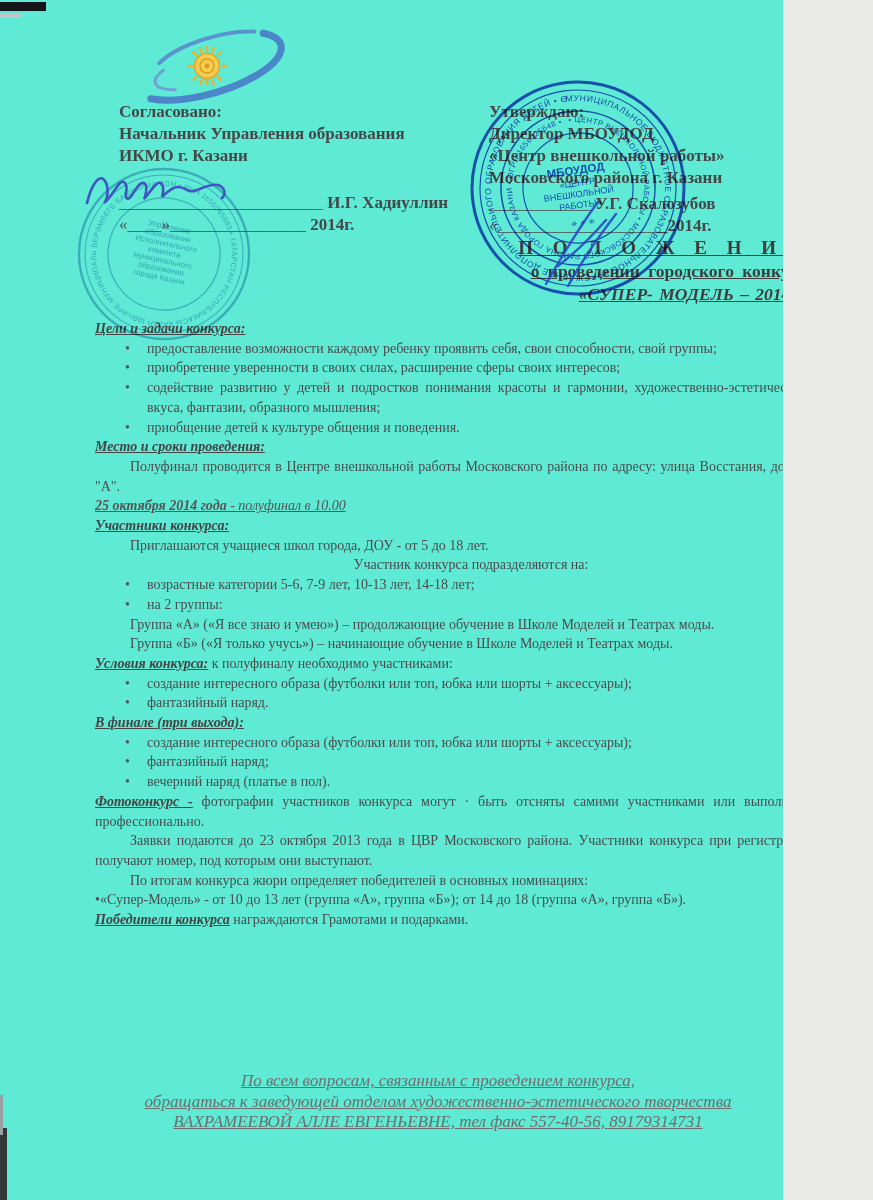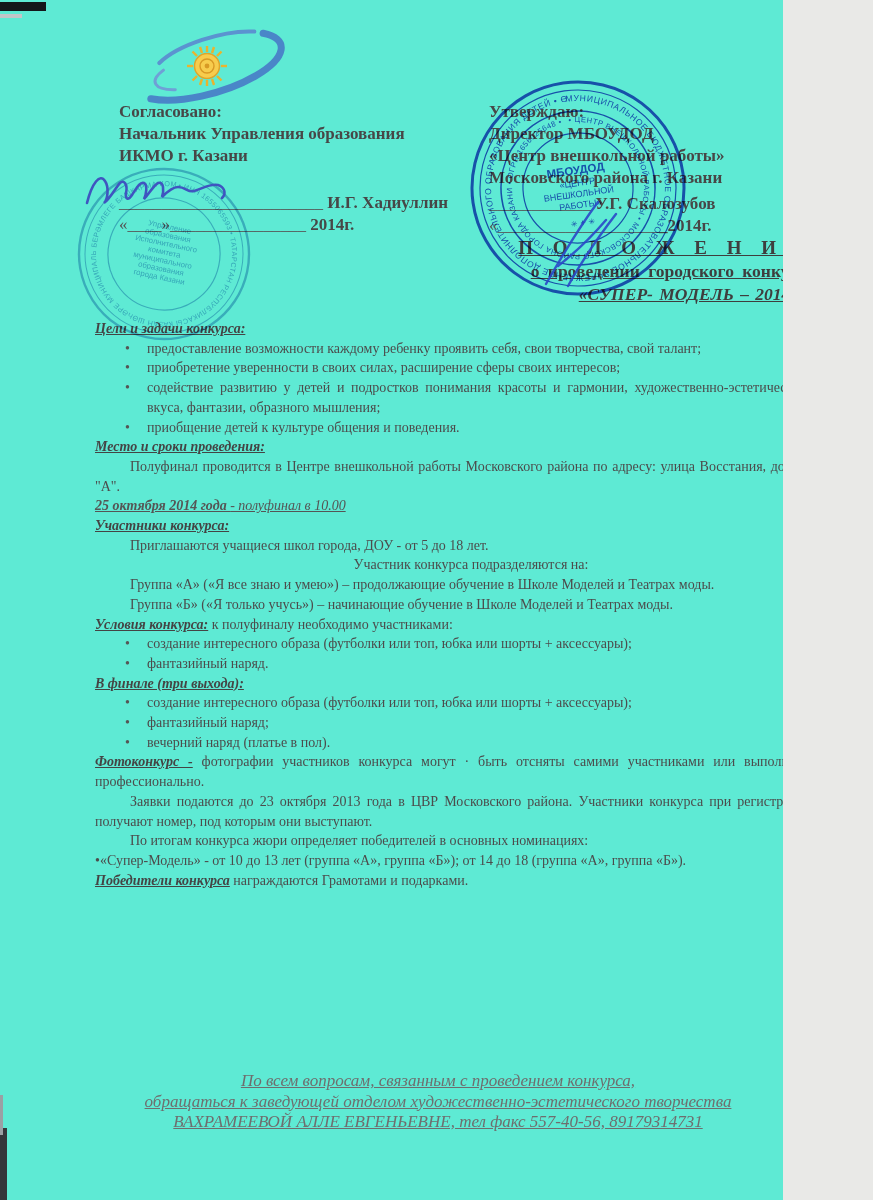--- a/index.html
+++ b/index.html
@@ -167,33 +167,37 @@
   <div class="title">
     <div class="t1">П О Л О Ж Е Н И Е</div>
     <div class="t2">о проведении городского  конкурса</div>
     <div class="t3">«СУПЕР- МОДЕЛЬ – 2014 г.»</div>
   </div>
 
   <div class="bodytext">
 
     <p><span class="h">Цели и задачи конкурса:</span></p>
     <ul class="bl">
-      <li>предоставление возможности каждому ребенку проявить себя, свои творчества, свой талант;</li>
+      <li>предоставление возможности каждому ребенку проявить себя, свои способности, свой группы;</li>
       <li>приобретение уверенности в своих силах, расширение сферы своих интересов;</li>
       <li>содействие развитию у детей и подростков понимания красоты и гармонии, художественно-эстетического вкуса, фантазии, образного мышления;</li>
       <li>приобщение детей к культуре общения и поведения.</li>
     </ul>
 
     <p><span class="h">Место и сроки проведения:</span></p>
     <p class="ind">Полуфинал проводится в Центре внешкольной работы Московского района по адресу: улица Восстания, дом 61 "А".</p>
     <p class="dl"><span class="u"><span class="b">25 октября 2014 года </span><span class="r"> - полуфинал в 10.00</span></span></p>
 
     <p><span class="h">Участники конкурса:</span></p>
     <p class="ind" style="text-align:left">Приглашаются учащиеся школ города, ДОУ  - от 5 до 18 лет.</p>
     <p class="ind" style="text-align:center">Участник конкурса подразделяются на:</p>
+    <ul class="bl">
+      <li>возрастные категории 5-6, 7-9 лет, 10-13 лет, 14-18 лет;</li>
+      <li>на 2 группы:</li>
+    </ul>
     <p class="ind">Группа «А» («Я все знаю и умею») – продолжающие обучение в Школе Моделей и Театрах моды.</p>
     <p class="ind">Группа «Б» («Я только учусь») – начинающие обучение в Школе Моделей и Театрах моды.</p>
 
     <p><span class="h">Условия конкурса:</span><span>  к полуфиналу необходимо участниками:</span></p>
     <ul class="bl">
       <li>создание интересного образа (футболки или топ, юбка или шорты + аксессуары);</li>
       <li>фантазийный наряд.</li>
     </ul>
 
     <p><span class="h">В финале (три выхода):</span></p>

